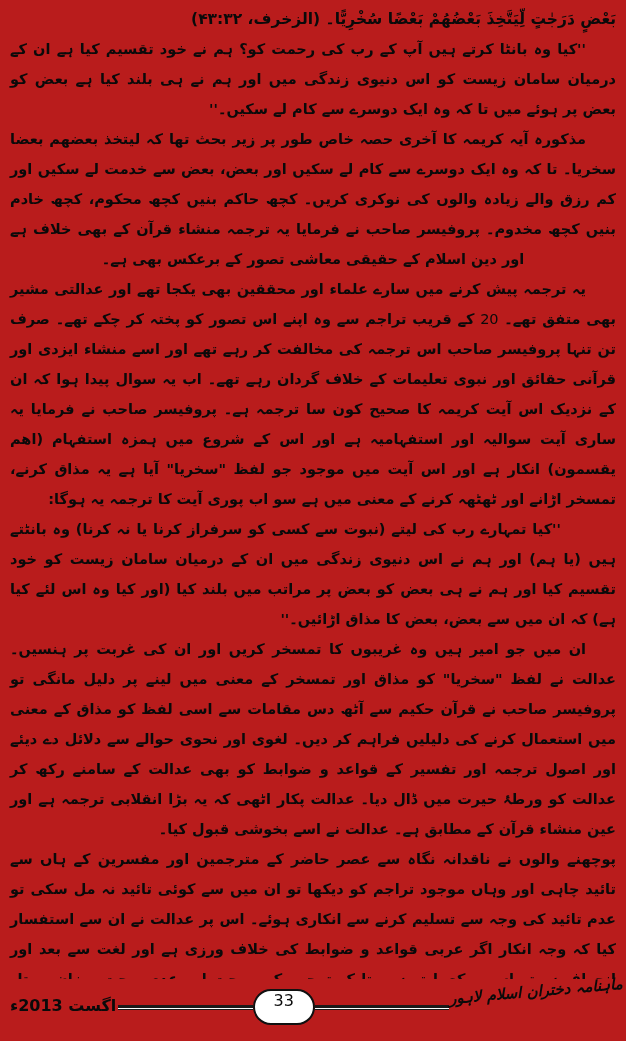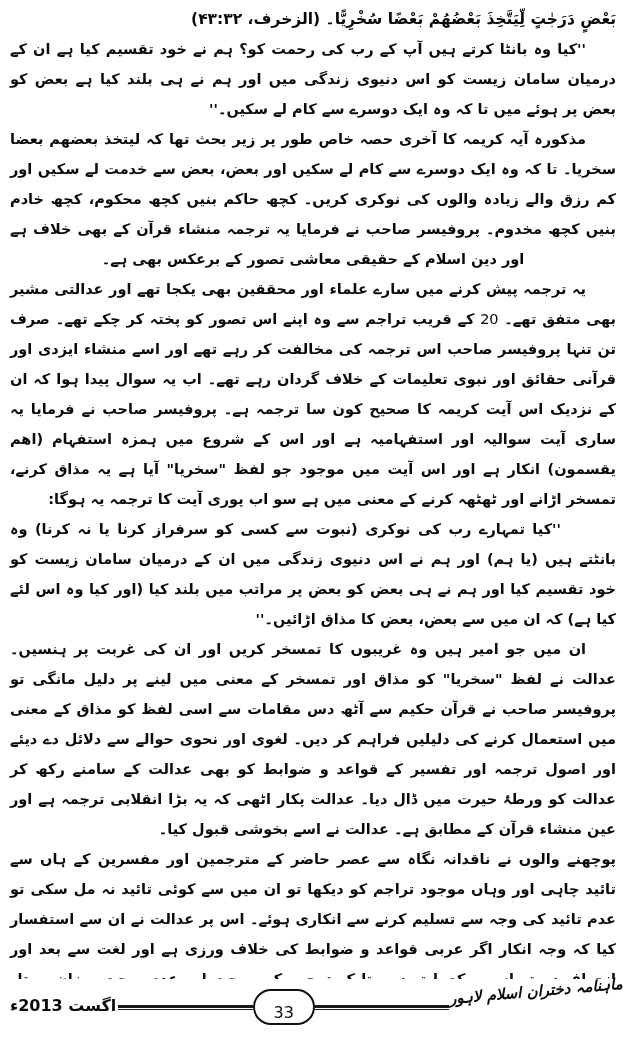--- a/index.html
+++ b/index.html
@@ -1,20 +1,20 @@
 <!DOCTYPE html>
 <html lang="ur" dir="rtl"><head>
 <meta charset="utf-8">
 <style>
   html,body{margin:0;padding:0;background:#e8e8e8;}
   .page{
     position:relative;
     width:626px;height:1041px;
     margin:0 auto;
-    background:#ffffff;
+    background:#b91c1c;
     color:#0a0a0a;
     font-family:"DejaVu Sans",sans-serif;
     overflow:hidden;
     box-sizing:border-box;
   }
   .content{
     direction:rtl;
     padding:4px 10px 0 10px;
     height:975px;
     overflow:hidden;
@@ -65,21 +65,21 @@
     width:62px;height:36px;
     border:2.5px solid #111;
     border-radius:20px;
     background:#fff;
     display:flex;
     align-items:flex-start;
     justify-content:center;
     font-size:16px;
     font-weight:normal;
     box-sizing:border-box;
-    padding-top:12px;
+    padding-top:0px;
     z-index:2;
   }
   .footer-name{
     direction:rtl;
     width:175px;
     font-size:15px;
     font-weight:bold;
     font-style:italic;
     white-space:nowrap;
     transform:rotate(-5deg) translateY(-8px);
@@ -95,21 +95,21 @@
   <div class="content">
 
     <p class="arabic-line"><span>بَعْضٍ دَرَجٰتٍ لِّيَتَّخِذَ بَعْضُهُمْ بَعْضًا سُخْرِيًّا۔</span> <span>(الزخرف، ۴۳:۳۲)</span></p>
 
     <p class="indent">''کیا وہ بانٹا کرتے ہیں آپ کے رب کی رحمت کو؟ ہم نے خود تقسیم کیا ہے ان کے درمیان سامان زیست کو اس دنیوی زندگی میں اور ہم نے ہی بلند کیا ہے بعض کو بعض پر ہوئے میں تا کہ وہ ایک دوسرے سے کام لے سکیں۔''</p>
 
     <p class="indent center-last">مذکورہ آیہ کریمہ کا آخری حصہ خاص طور پر زیر بحث تھا کہ لیتخذ بعضھم بعضا سخریا۔ تا کہ وہ ایک دوسرے سے کام لے سکیں اور بعض، بعض سے خدمت لے سکیں اور کم رزق والے زیادہ والوں کی نوکری کریں۔ کچھ حاکم بنیں کچھ محکوم، کچھ خادم بنیں کچھ مخدوم۔ پروفیسر صاحب نے فرمایا یہ ترجمہ منشاء قرآن کے بھی خلاف ہے اور دین اسلام کے حقیقی معاشی تصور کے برعکس بھی ہے۔</p>
 
     <p class="indent"><span>یہ ترجمہ پیش کرنے میں سارے علماء اور محققین بھی یکجا تھے اور عدالتی مشیر بھی متفق تھے۔ </span><span class="latin">20</span><span> کے قریب تراجم سے وہ اپنے اس تصور کو پختہ کر چکے تھے۔ صرف تن تنہا پروفیسر صاحب اس ترجمہ کی مخالفت کر رہے تھے اور اسے منشاء ایزدی اور قرآنی حقائق اور نبوی تعلیمات کے خلاف گردان رہے تھے۔ اب یہ سوال پیدا ہوا کہ ان کے نزدیک اس آیت کریمہ کا صحیح کون سا ترجمہ ہے۔ پروفیسر صاحب نے فرمایا یہ ساری آیت سوالیہ اور استفہامیہ ہے اور اس کے شروع میں ہمزہ استفہام (اھم یقسمون) انکار ہے اور اس آیت میں موجود جو لفظ "سخریا" آیا ہے یہ مذاق کرنے، تمسخر اڑانے اور ٹھٹھہ کرنے کے معنی میں ہے سو اب پوری آیت کا ترجمہ یہ ہوگا:</span></p>
 
-    <p class="indent-lg">''کیا تمہارے رب کی نوکری (نبوت سے کسی کو سرفراز کرنا یا نہ کرنا) وہ بانٹتے ہیں (یا ہم) اور ہم نے اس دنیوی زندگی میں ان کے درمیان سامان زیست کو خود تقسیم کیا اور ہم نے ہی بعض کو بعض پر مراتب میں بلند کیا (اور کیا وہ اس لئے کیا ہے) کہ ان میں سے بعض، بعض کا مذاق اڑائیں۔''</p>
+    <p class="indent-lg">''کیا تمہارے رب کی لیتے (نبوت سے کسی کو سرفراز کرنا یا نہ کرنا) وہ بانٹتے ہیں (یا ہم) اور ہم نے اس دنیوی زندگی میں ان کے درمیان سامان زیست کو خود تقسیم کیا اور ہم نے ہی بعض کو بعض پر مراتب میں بلند کیا (اور کیا وہ اس لئے کیا ہے) کہ ان میں سے بعض، بعض کا مذاق اڑائیں۔''</p>
 
     <p class="indent">ان میں جو امیر ہیں وہ غریبوں کا تمسخر کریں اور ان کی غربت پر ہنسیں۔ عدالت نے لفظ "سخریا" کو مذاق اور تمسخر کے معنی میں لینے پر دلیل مانگی تو پروفیسر صاحب نے قرآن حکیم سے آٹھ دس مقامات سے اسی لفظ کو مذاق کے معنی میں استعمال کرنے کی دلیلیں فراہم کر دیں۔ لغوی اور نحوی حوالے سے دلائل دے دیئے اور اصول ترجمہ اور تفسیر کے قواعد و ضوابط کو بھی عدالت کے سامنے رکھ کر عدالت کو ورطۂ حیرت میں ڈال دیا۔ عدالت پکار اٹھی کہ یہ بڑا انقلابی ترجمہ ہے اور عین منشاء قرآن کے مطابق ہے۔ عدالت نے اسے بخوشی قبول کیا۔</p>
 
     <p class="center-last"><span>پوچھنے والوں نے ناقدانہ نگاہ سے عصر حاضر کے مترجمین اور مفسرین کے ہاں سے تائید چاہی اور وہاں موجود تراجم کو دیکھا تو ان میں سے کوئی تائید نہ مل سکی تو عدم تائید کی وجہ سے تسلیم کرنے سے انکاری ہوئے۔ اس پر عدالت نے ان سے استفسار کیا کہ وجہ انکار اگر عربی قواعد و ضوابط کی خلاف ورزی ہے اور لغت سے بعد اور انحراف ہے تو اسے پرکھ لیتے ہیں تا کہ ترجمے کی صحت اور عدم صحت میزان پر تل کر اپنا فیصلہ خود دے دے اور اگر فقط تائید نہ ملنے کی وجہ سے ترجمے کی عدم صحت کا فتویٰ ہے تو یہ بات عدالت کو قطعاً قبول نہیں کیونکہ عدالت کی نظر مترجمین کی ظاہری حیات اور عدم حیات پر نہیں بلکہ اصولوں اور ضابطوں پر ہے۔ اگر اس ترجمہ میں معیار سے انحراف ہے تو عدالت بحث کر سکتی ہے بصورت دیگر عدالت کی نگاہ میں پروفیسر صاحب بھی اسی طرح مستند و معتبر اور </span></p>
 
   </div>
 
   <div class="footer">
     <div class="footer-date">اگست 2013ء</div>
     <div class="rule"></div>

